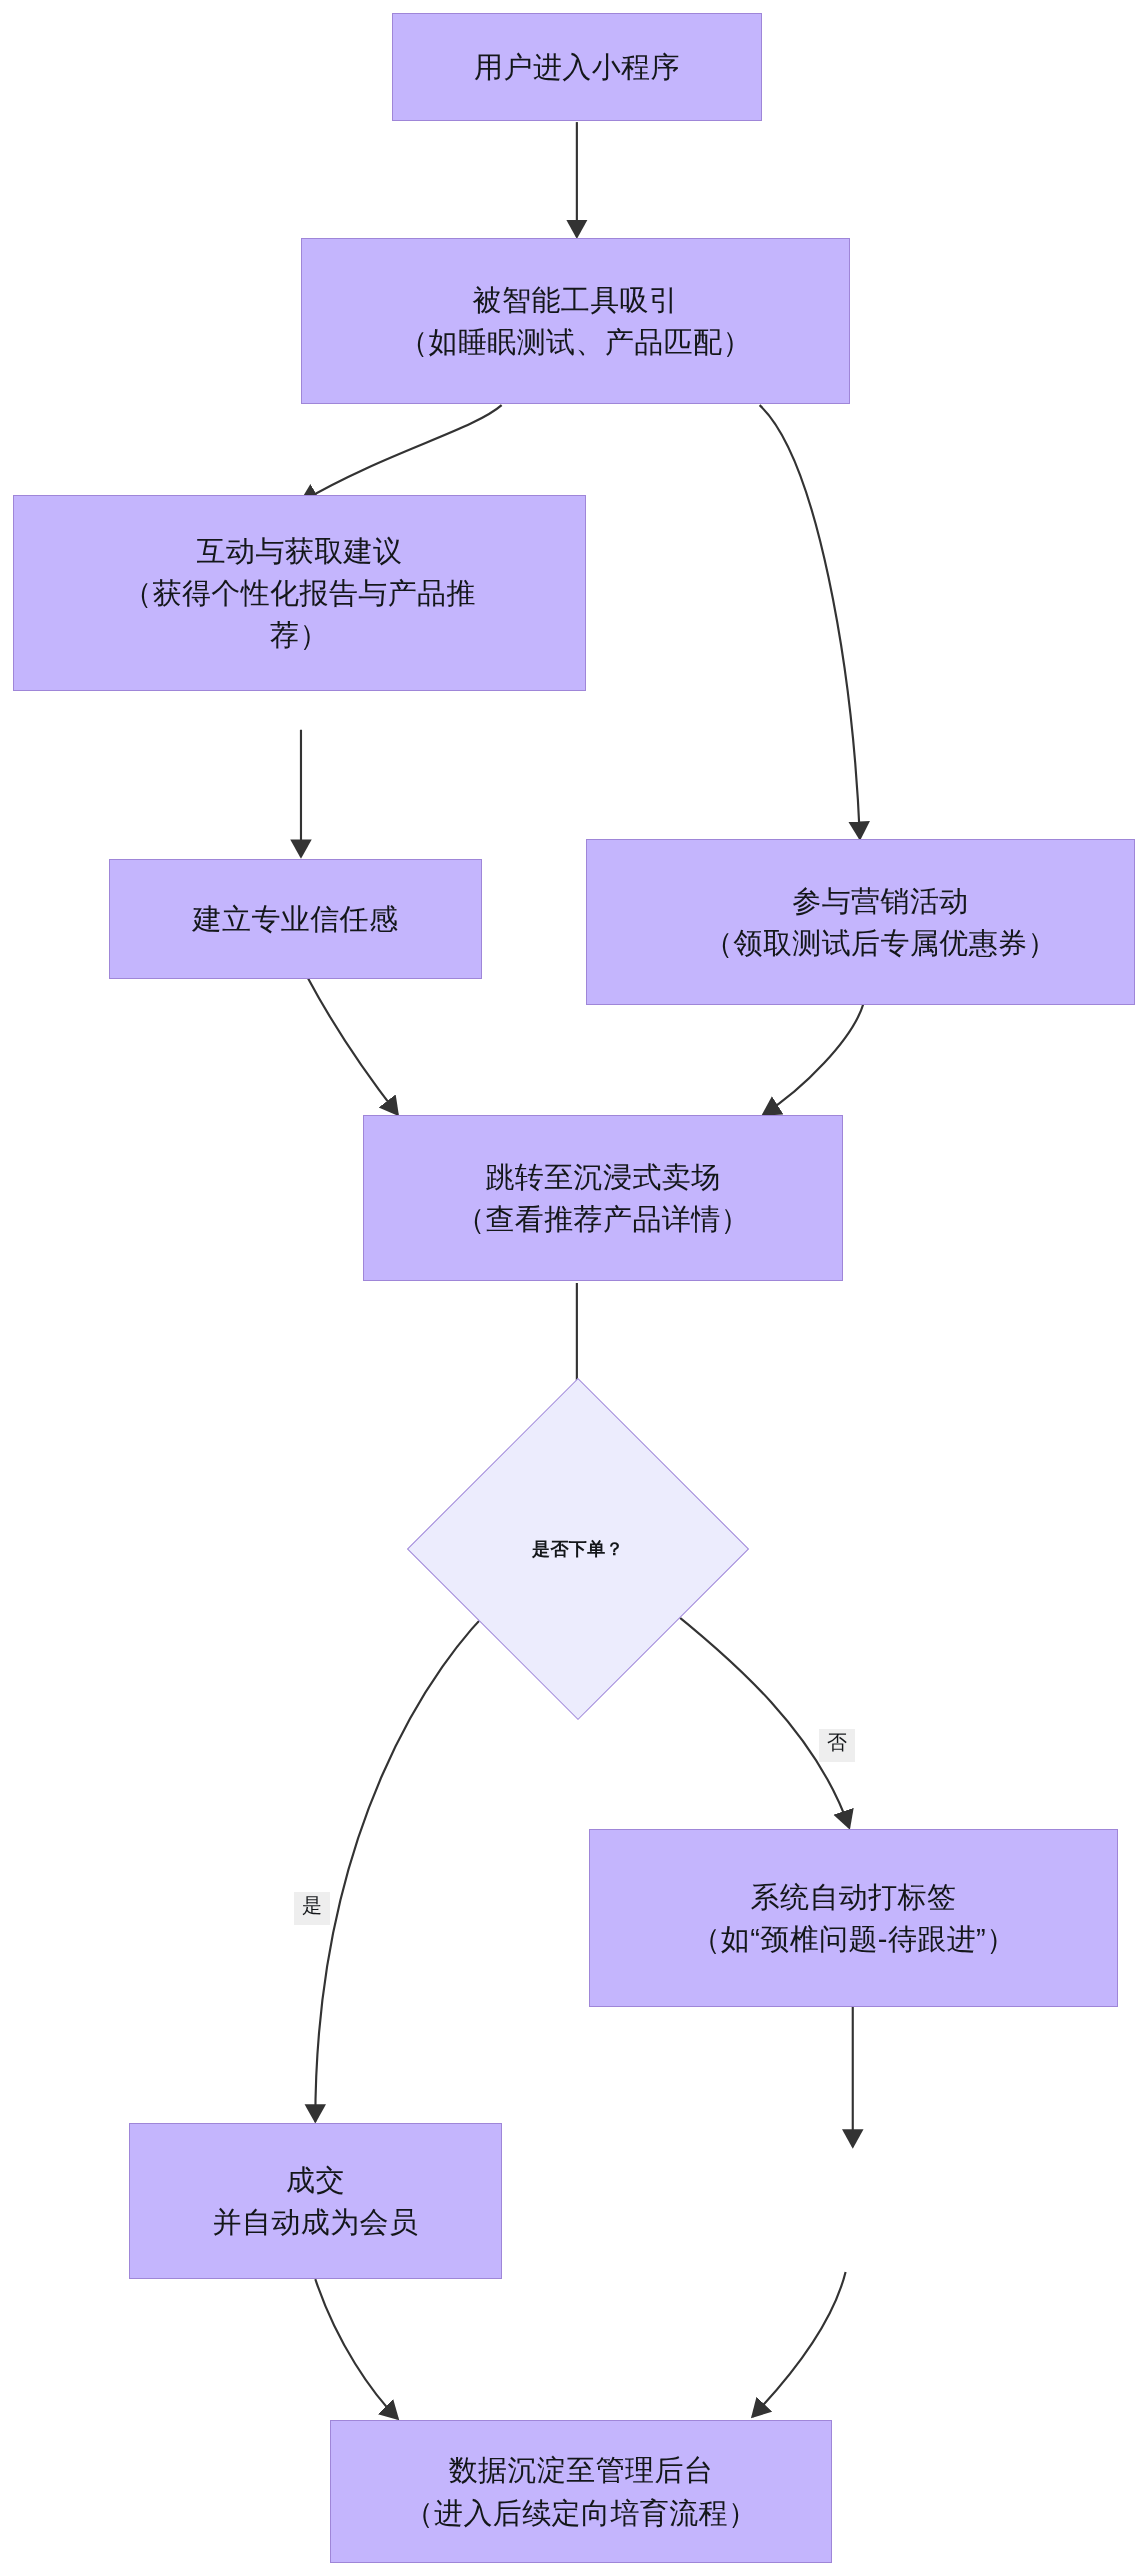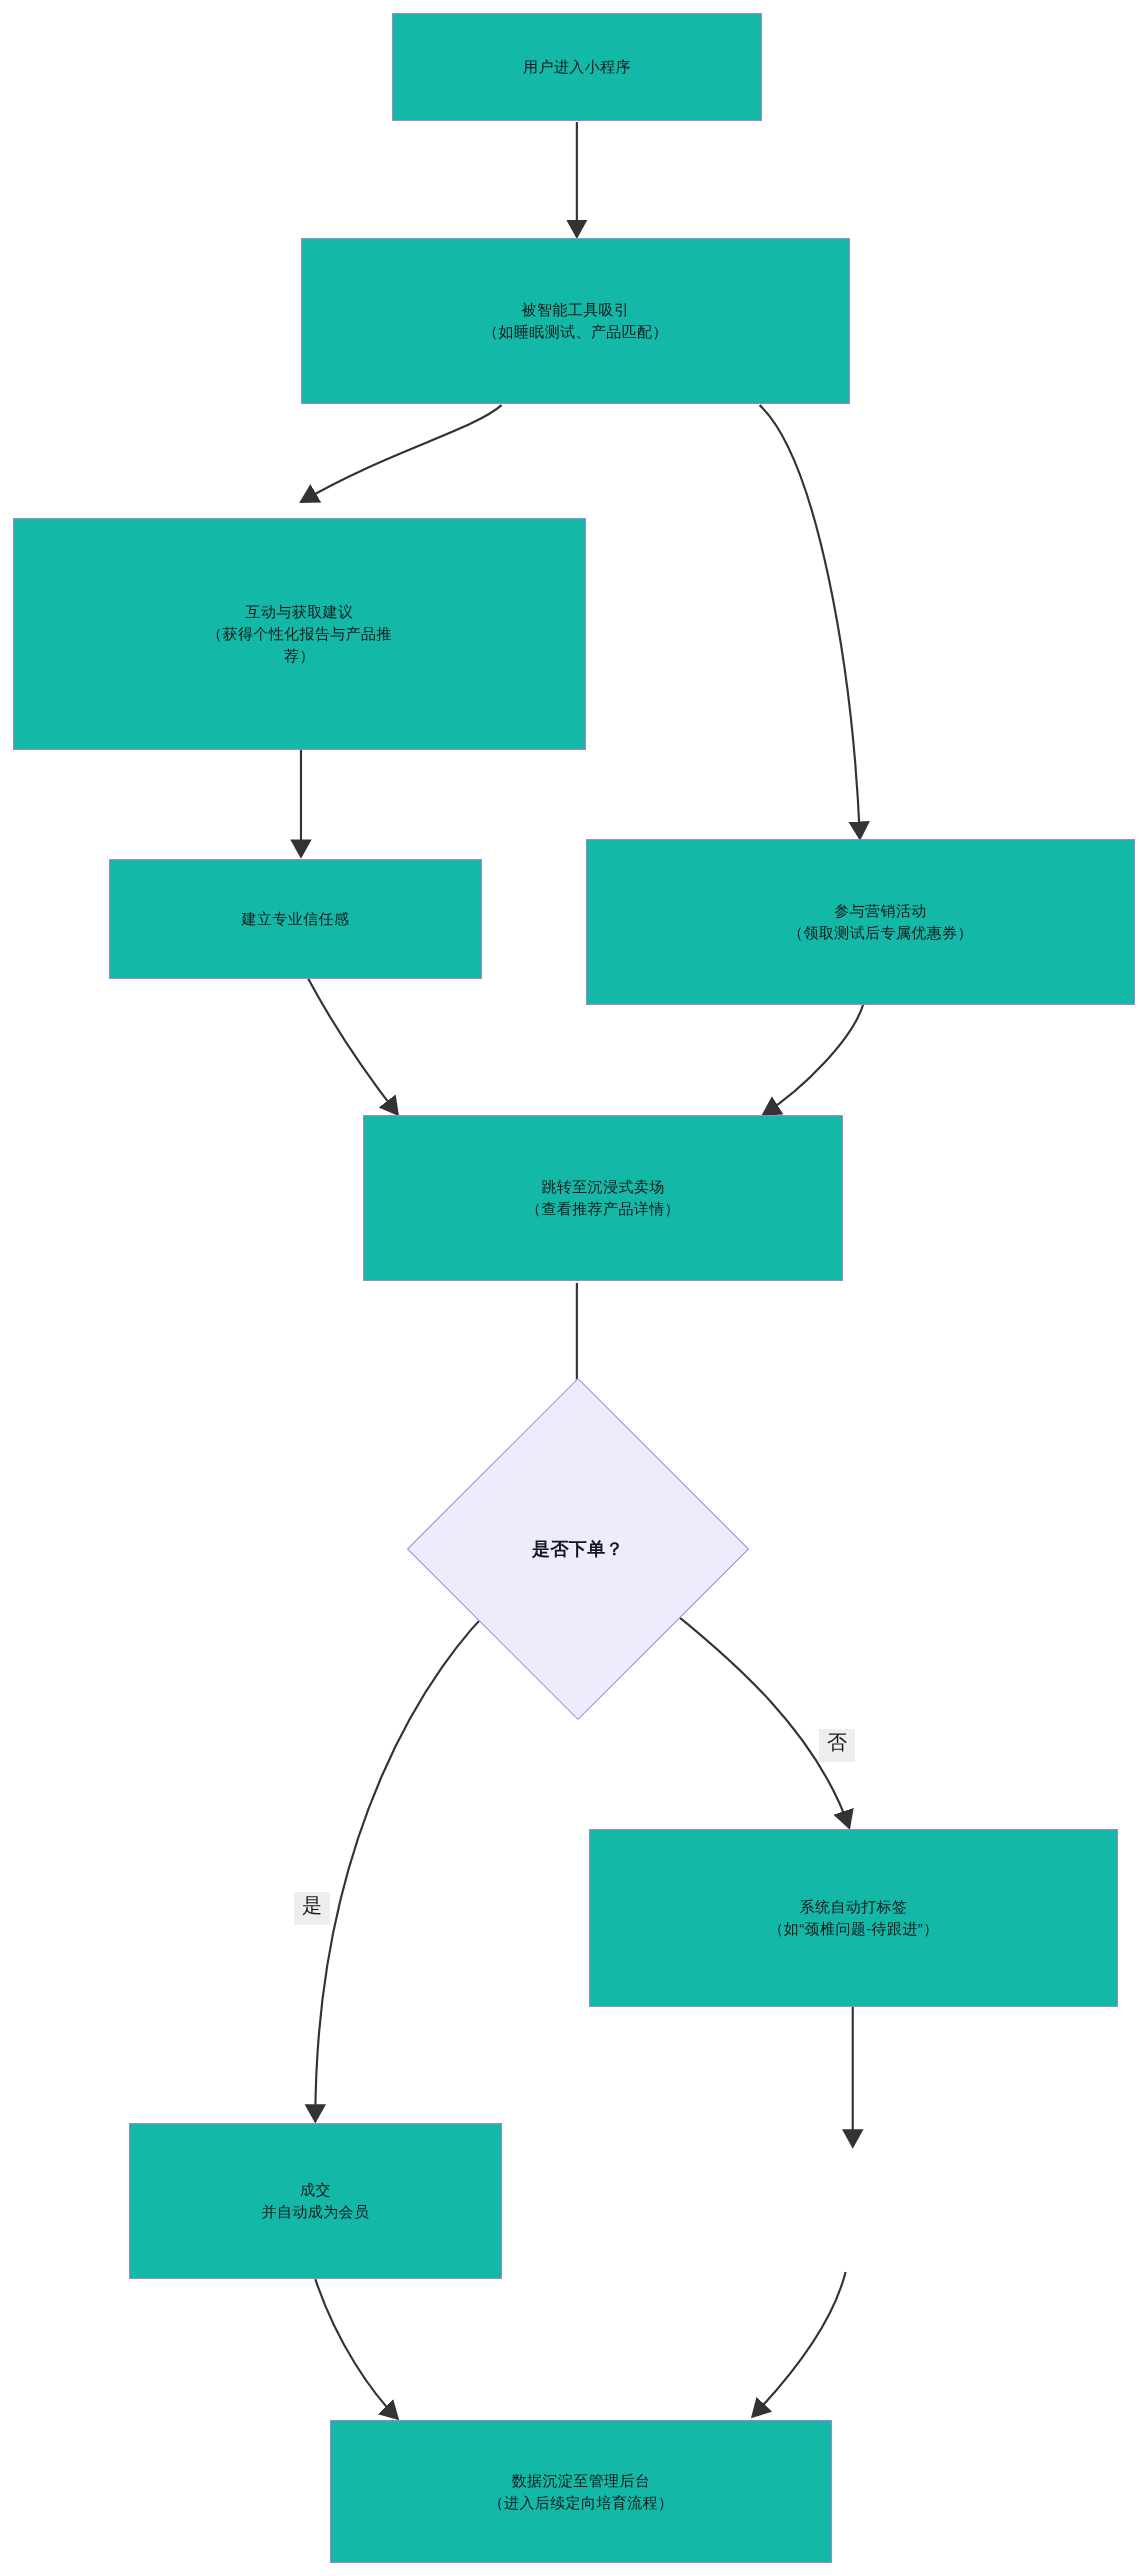--- a/index.html
+++ b/index.html
@@ -21,28 +21,28 @@
     position: absolute;
     left: 0;
     top: 0;
     width: 1148px;
     height: 2576px;
     pointer-events: none;
   }
   .node {
     position: absolute;
     box-sizing: border-box;
-    background: #14b8a6;
+    background: #c4b5fd;
     border: 1.4px solid #9f86d8;
     display: flex;
     flex-direction: column;
     align-items: center;
     justify-content: center;
     color: #14171a;
-    font-size: 15px;
+    font-size: 29px;
     line-height: 1.45;
     text-align: center;
     letter-spacing: 0.4px;
   }
   .node .line {
     display: block;
     white-space: nowrap;
   }
   .decision {
     position: absolute;
@@ -113,21 +113,21 @@
 
   <div class="node" style="left:392px; top:13px; width:370px; height:108px;">
     <span class="line">用户进入小程序</span>
   </div>
 
   <div class="node" style="left:301px; top:238px; width:549px; height:166px;">
     <span class="line">被智能工具吸引</span>
     <span class="line">（如睡眠测试、产品匹配）</span>
   </div>
 
-  <div class="node" style="left:13px; top:518px; width:573px; height:232px;">
+  <div class="node" style="left:13px; top:495px; width:573px; height:196px;">
     <span class="line">互动与获取建议</span>
     <span class="line">（获得个性化报告与产品推</span>
     <span class="line">荐）</span>
   </div>
 
   <div class="node" style="left:586px; top:839px; width:549px; height:166px;padding-left:40px;">
     <span class="line">参与营销活动</span>
     <span class="line">（领取测试后专属优惠券）</span>
   </div>
 

